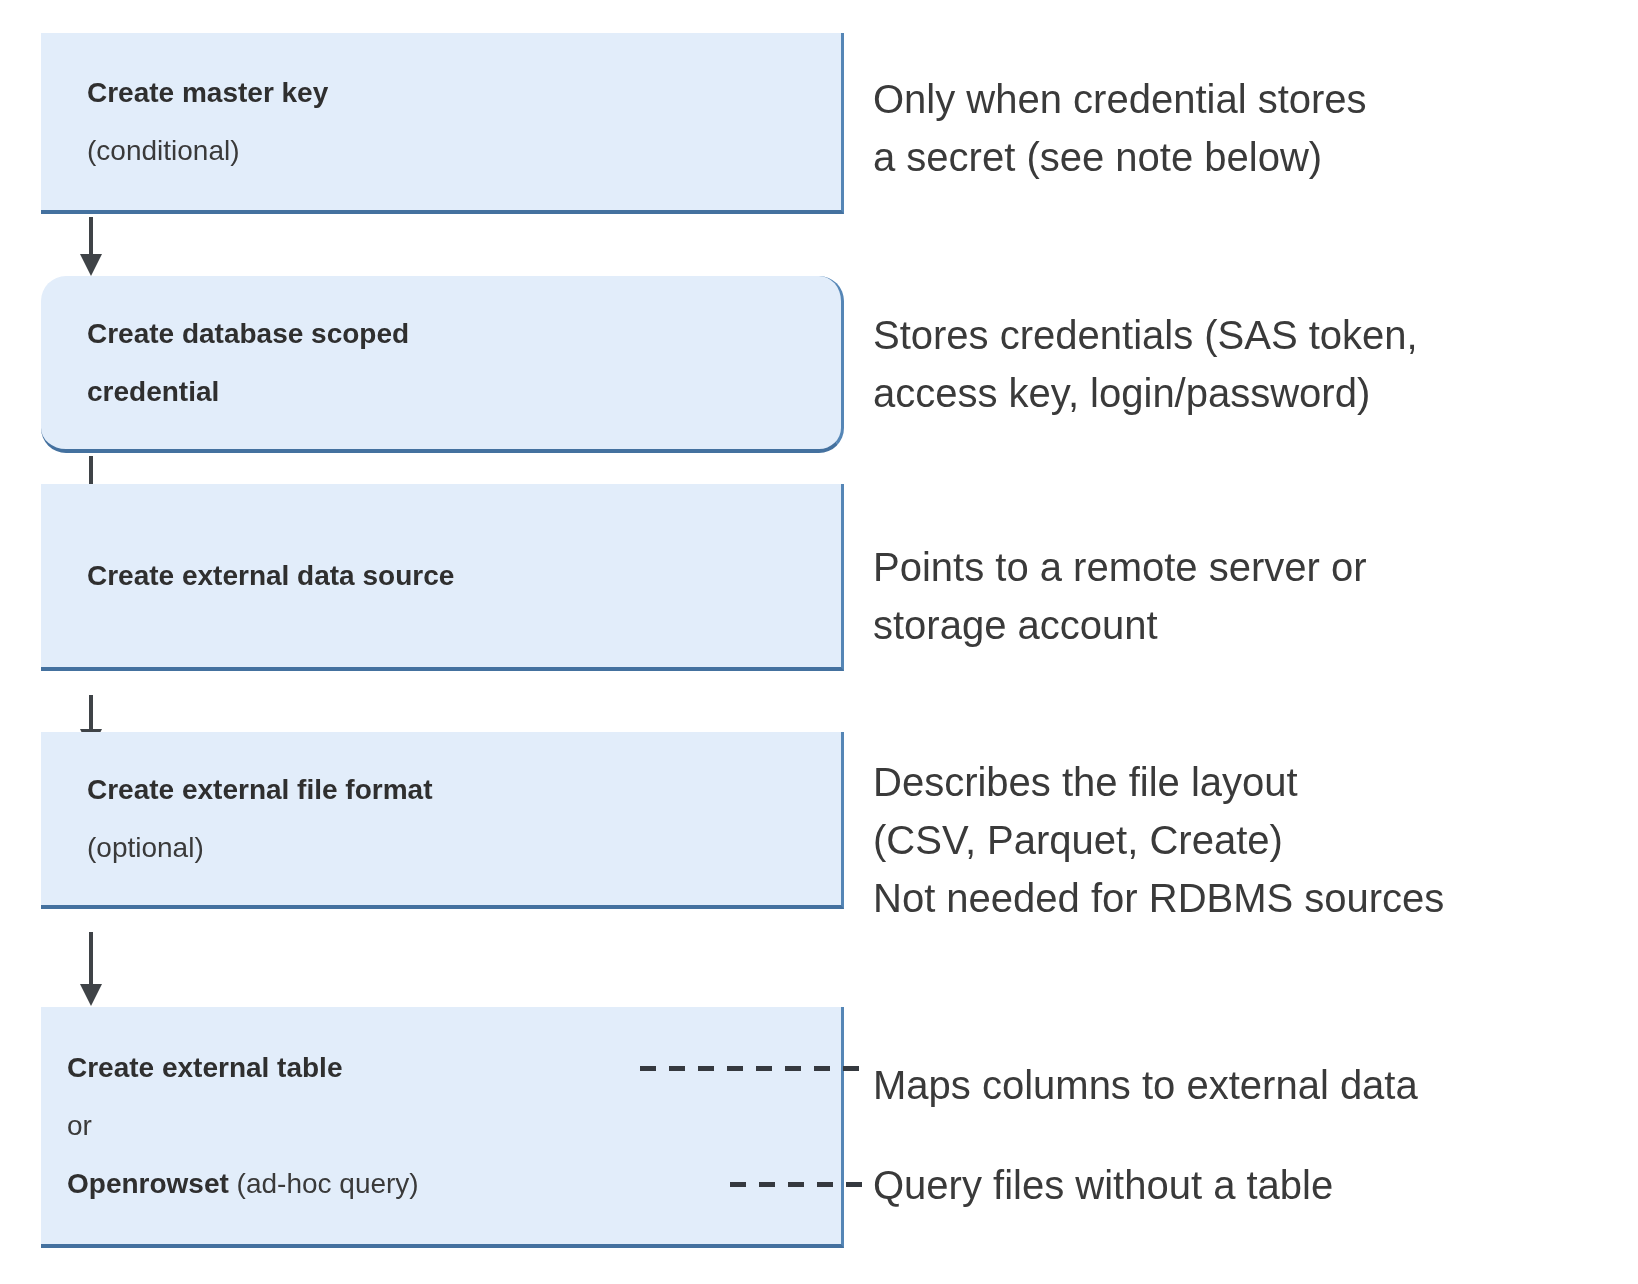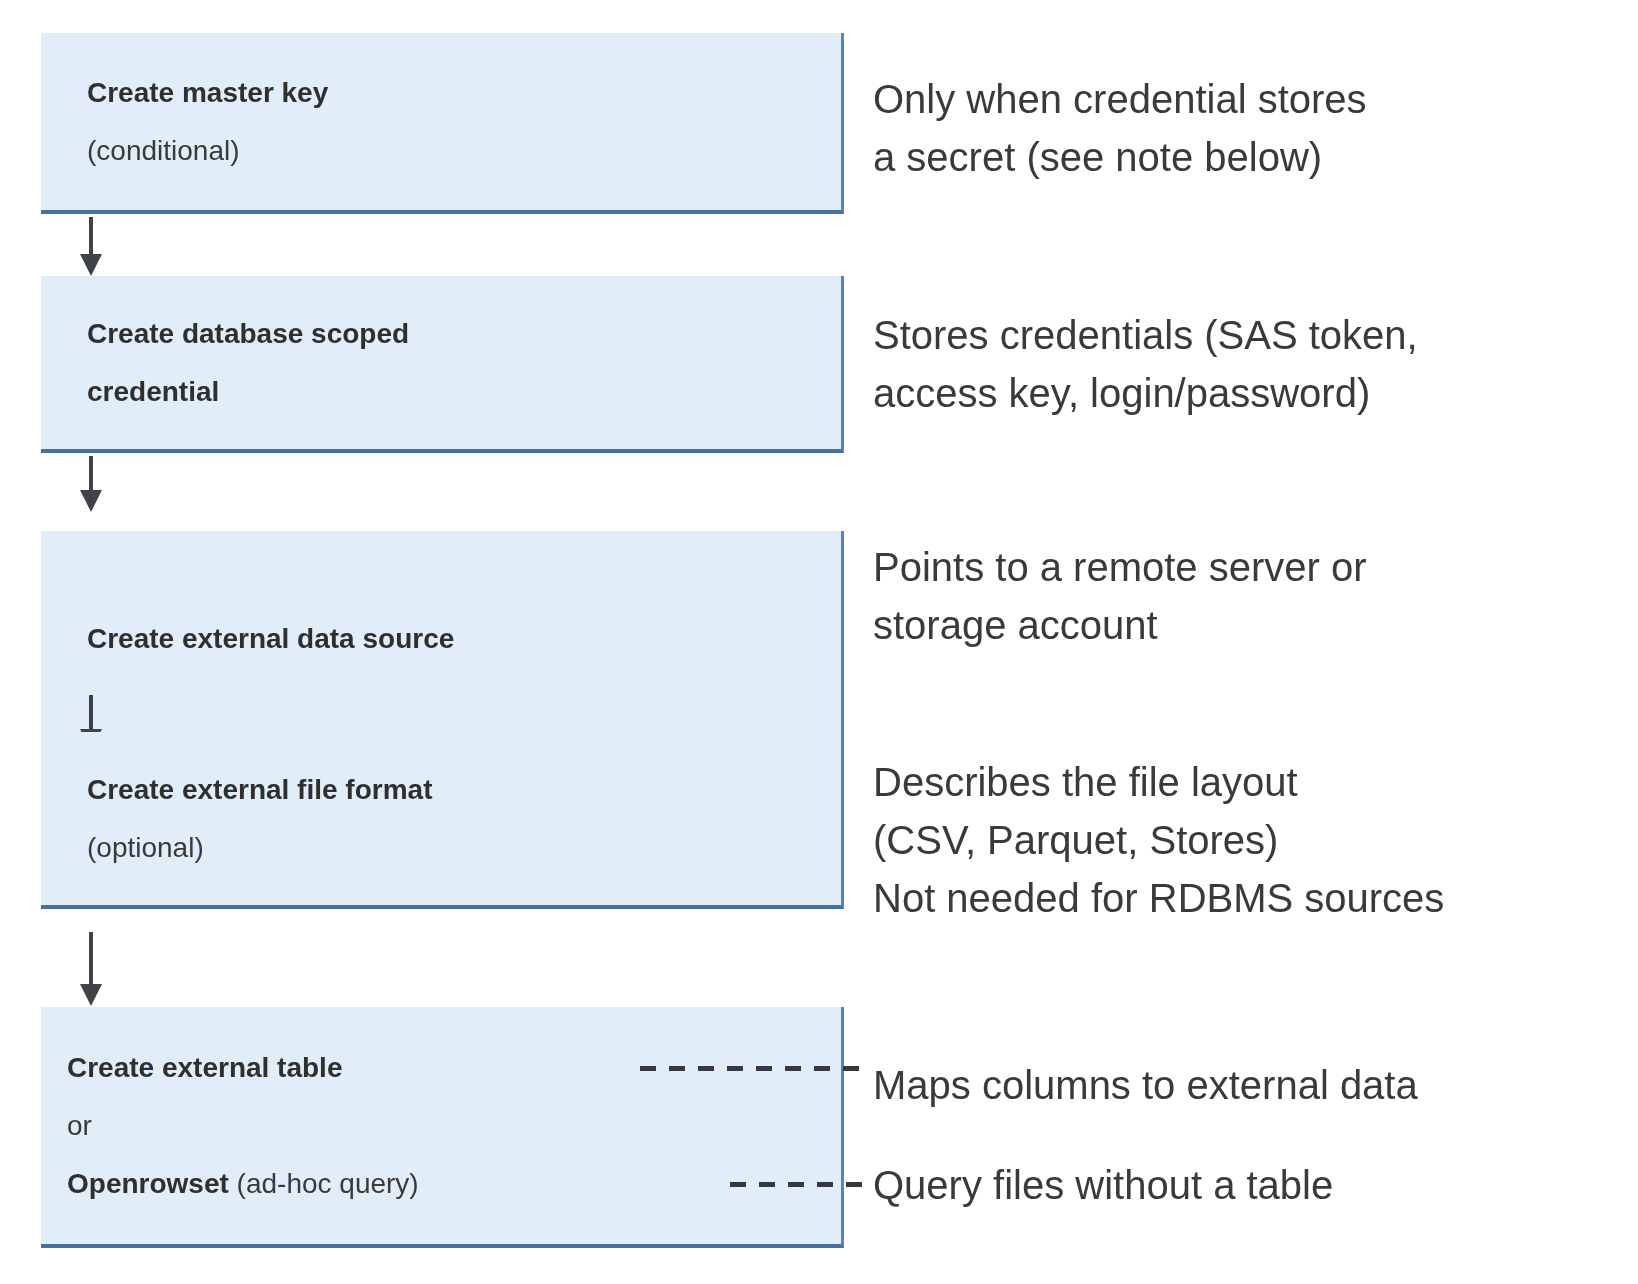--- a/index.html
+++ b/index.html
@@ -30,22 +30,22 @@
     flex-direction: column;
     justify-content: center;
     padding-left: 46px;
     font-size: 28px;
     line-height: 58px;
   }
   .box .b   { font-weight: 700; color: #2f2f2f; }
   .box .n   { font-weight: 400; color: #3a3a3a; }
 
   .box1 { top: 33px;   height: 181px; }
-  .box2 { top: 276px;  height: 177px; }
-  .box3 { top: 531px;  height: 220px; }
+  .box2 { top: 276px;  height: 177px; border-radius: 25px; }
+  .box3 { top: 484px;  height: 187px; }
   .box4 { top: 732px;  height: 177px; }
   .box5 { top: 1007px; height: 241px; padding-left: 26px; }
 
   
   .arrow {
     position: absolute;
     left: 80px;
     width: 22px;
   }
   .arrow .stem {
@@ -158,21 +158,21 @@
     <div>access key, login/password)</div>
   </div>
 
   <div class="note note3">
     <div>Points to a remote server or</div>
     <div>storage account</div>
   </div>
 
   <div class="note note4">
     <div>Describes the file layout</div>
-    <div>(CSV, Parquet, Stores)</div>
+    <div>(CSV, Parquet, Create)</div>
     <div>Not needed for RDBMS sources</div>
   </div>
 
   <div class="note note5">
     <div>Maps columns to external data</div>
   </div>
 
   <div class="note note6">
     <div>Query files without a table</div>
   </div>

